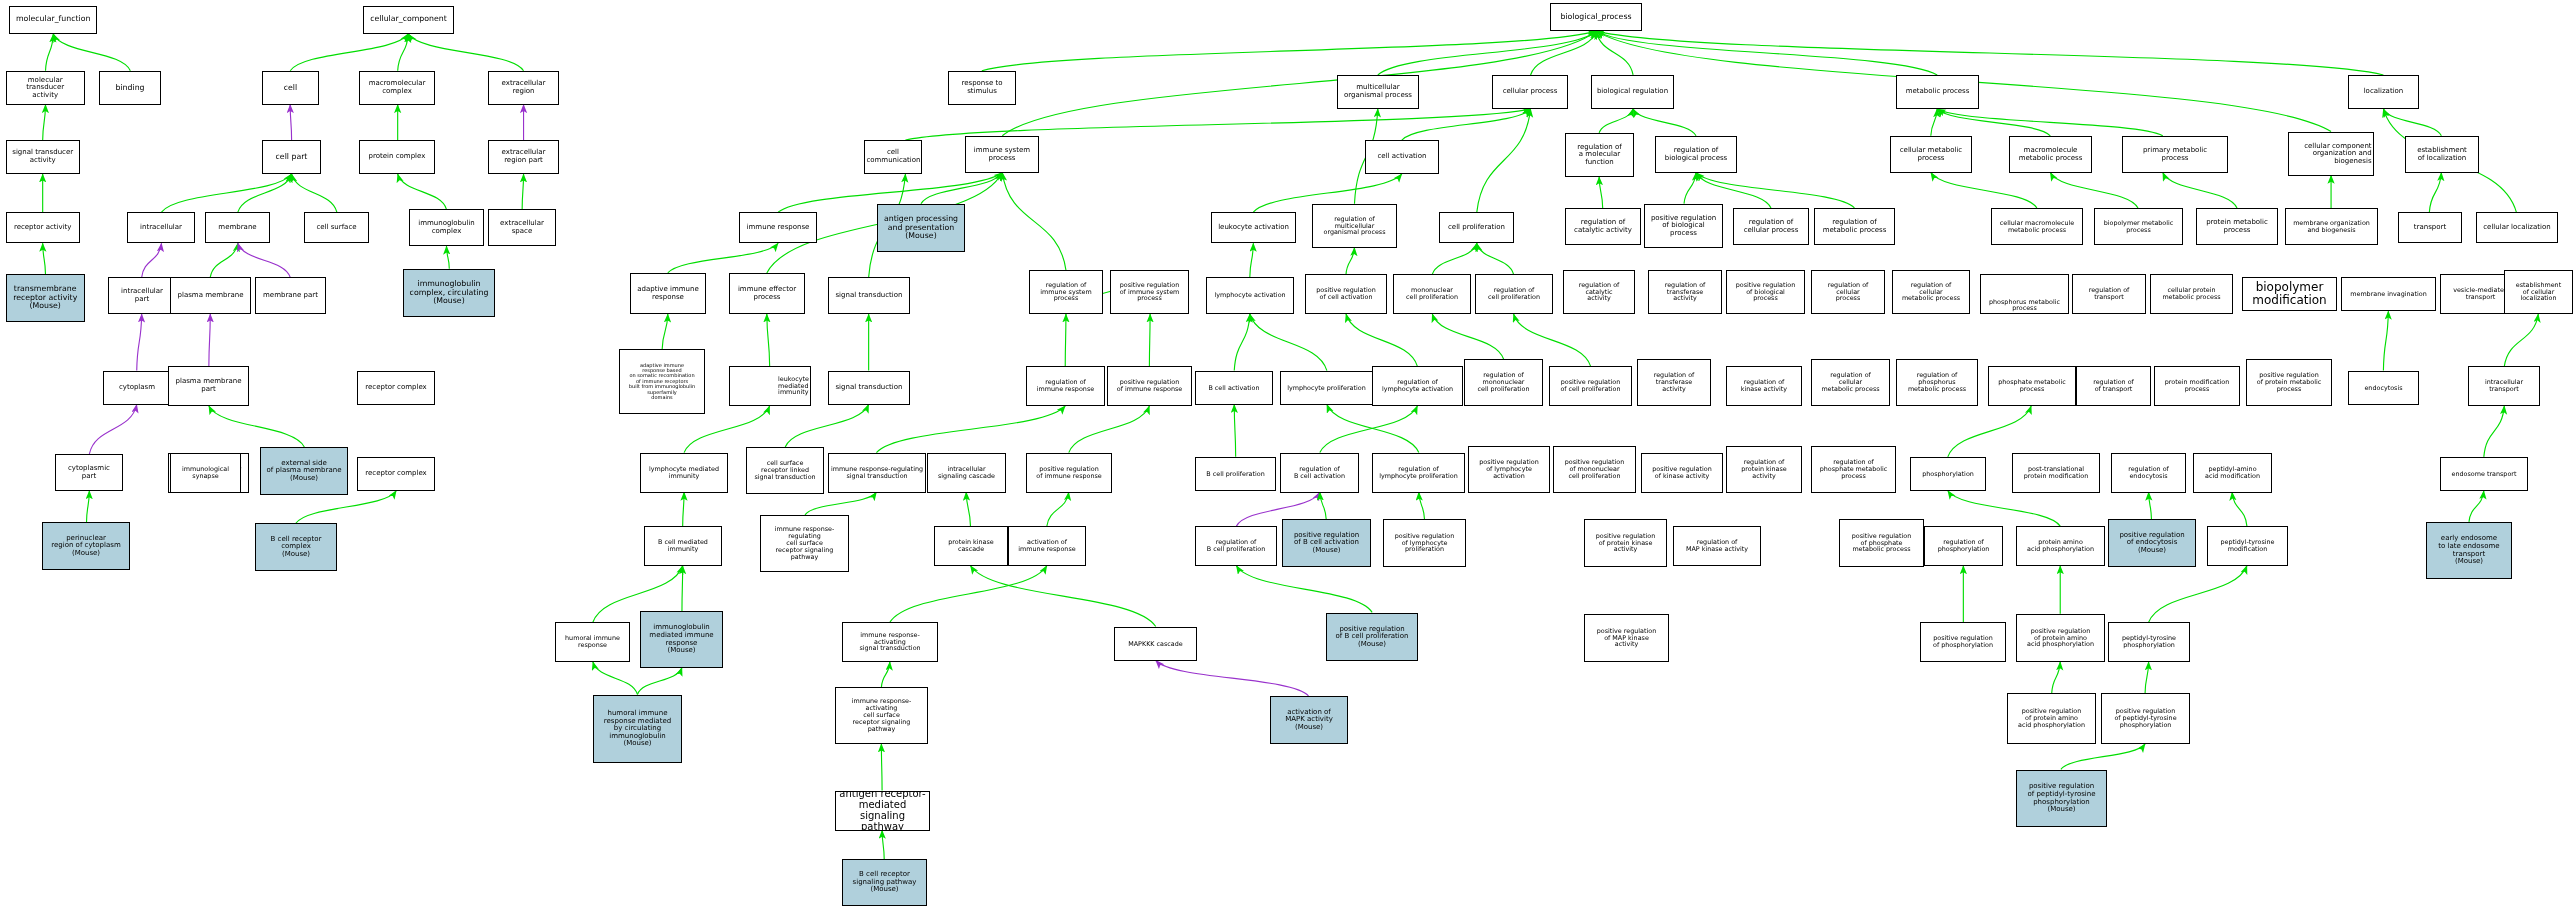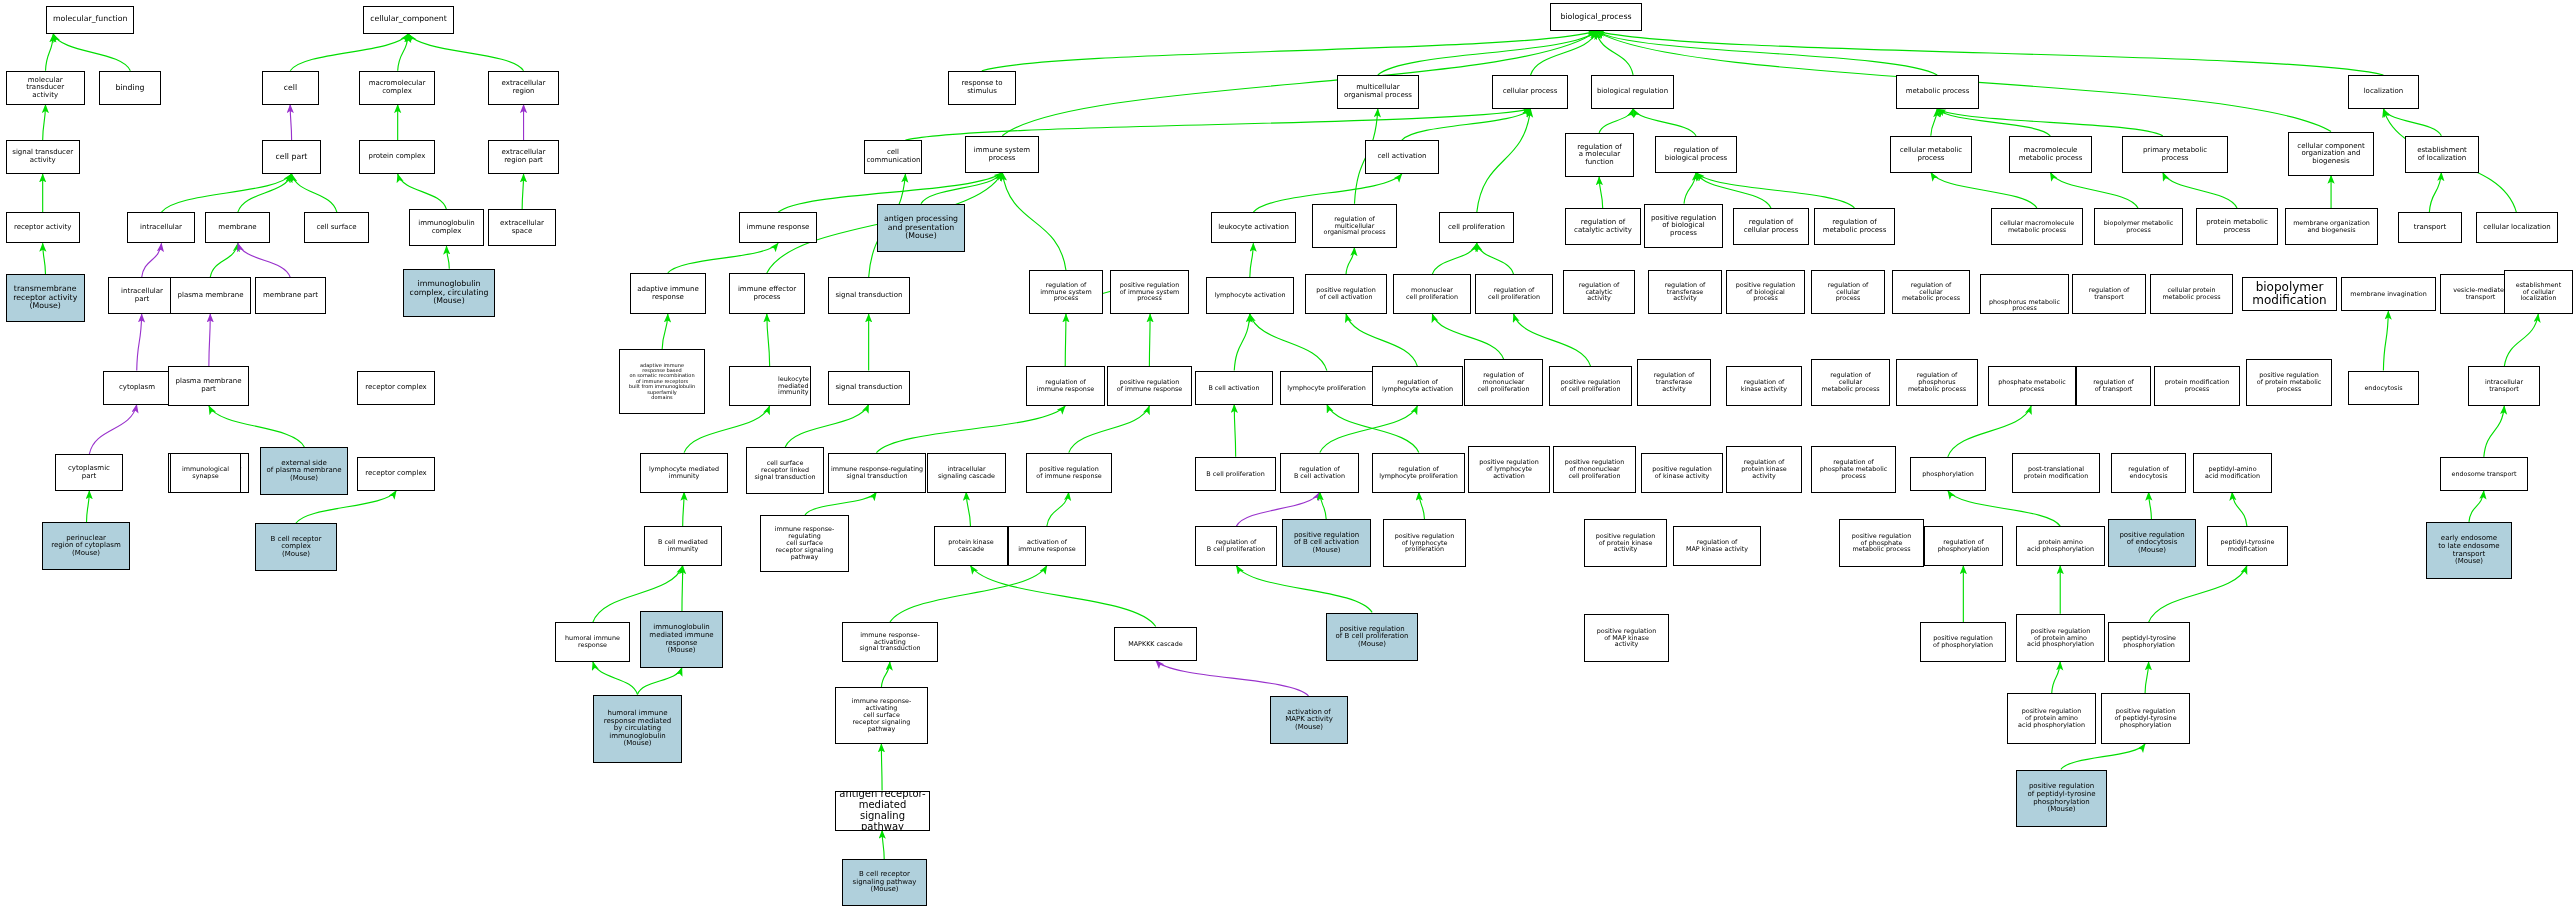--- a/index.html
+++ b/index.html
@@ -137,21 +137,21 @@
         <path d="M3033,980 C3033.6,955.8 3037.4,960.2 3038,936" fill="none" stroke="#00dd00" stroke-width="1.6" marker-end="url(#arrowGreen)"></path>
         <path d="M2914,1088 C2928.28,1068.2 3018.72,1071.8 3033,1052" fill="none" stroke="#00dd00" stroke-width="1.6" marker-end="url(#arrowGreen)"></path>
         <path d="M3491,738 C3493.52,713.8 3509.48,718.2 3512,694" fill="none" stroke="#00dd00" stroke-width="1.6" marker-end="url(#arrowGreen)"></path>
         <path d="M3042,734 C3041.52,713.1 3038.48,716.9 3038,696" fill="none" stroke="#00dd00" stroke-width="1.6" marker-end="url(#arrowGreen)"></path>
         <path d="M3370,524 C3370.84,477.8 3376.16,486.2 3377,440" fill="none" stroke="#00dd00" stroke-width="1.6" marker-end="url(#arrowGreen)"></path>
         <path d="M3541,518 C3546.76,477.3 3583.24,484.7 3589,444" fill="none" stroke="#00dd00" stroke-width="1.6" marker-end="url(#arrowGreen)"></path>
         <path d="M3512,646 C3515.48,606.4 3537.52,613.6 3541,574" fill="none" stroke="#00dd00" stroke-width="1.6" marker-end="url(#arrowGreen)"></path>
       </g>
   </svg>
   <div id="node-layer">
-      <div class="node" style="left: 9.2px; top: 5.7px; width: 88px; height: 28px; font-size: 7.8px; background: rgb(255, 255, 255); border-color: rgb(0, 0, 0); margin-left: 37px;">
+      <div class="node" style="left: 9.2px; top: 5.7px; width: 88px; height: 28px; font-size: 7.8px; background: rgb(255, 255, 255); border-color: rgb(0, 0, 0);">
         <span>molecular_function</span>
       </div>
       <div class="node" style="left: 363px; top: 5.7px; width: 91px; height: 28px; font-size: 7.8px; background: rgb(255, 255, 255); border-color: rgb(0, 0, 0);">
         <span>cellular_component</span>
       </div>
       <div class="node" style="left: 1550px; top: 2.8px; width: 92px; height: 28px; font-size: 7.8px; background: rgb(255, 255, 255); border-color: rgb(0, 0, 0);">
         <span>biological_process</span>
       </div>
       <div class="node" style="left: 5.7px; top: 71px; width: 79px; height: 34px; font-size: 7px; background: rgb(255, 255, 255); border-color: rgb(0, 0, 0);">
         <span>molecular transducer
@@ -229,21 +229,21 @@
 process</span>
       </div>
       <div class="node" style="left: 2009px; top: 136px; width: 83px; height: 37px; font-size: 7px; background: rgb(255, 255, 255); border-color: rgb(0, 0, 0);">
         <span>macromolecule
 metabolic process</span>
       </div>
       <div class="node" style="left: 2122px; top: 136px; width: 106px; height: 37px; font-size: 7px; background: rgb(255, 255, 255); border-color: rgb(0, 0, 0);">
         <span>primary metabolic
 process</span>
       </div>
-      <div class="node" style="left: 2288px; top: 132px; width: 86px; height: 44px; font-size: 7px; background: rgb(255, 255, 255); border-color: rgb(0, 0, 0);">
+      <div class="node" style="left: 2288px; top: 132px; width: 86px; height: 44px; font-size: 7px; background: rgb(255, 255, 255); border-color: rgb(0, 0, 0); text-align: right;">
         <span>cellular component
 organization and
 biogenesis</span>
       </div>
       <div class="node" style="left: 2405px; top: 136px; width: 74px; height: 37px; font-size: 7px; background: rgb(255, 255, 255); border-color: rgb(0, 0, 0);">
         <span>establishment
 of localization</span>
       </div>
       <div class="node" style="left: 5.7px; top: 212px; width: 74px; height: 31px; font-size: 7px; background: rgb(255, 255, 255); border-color: rgb(0, 0, 0);">
         <span>receptor activity</span>

